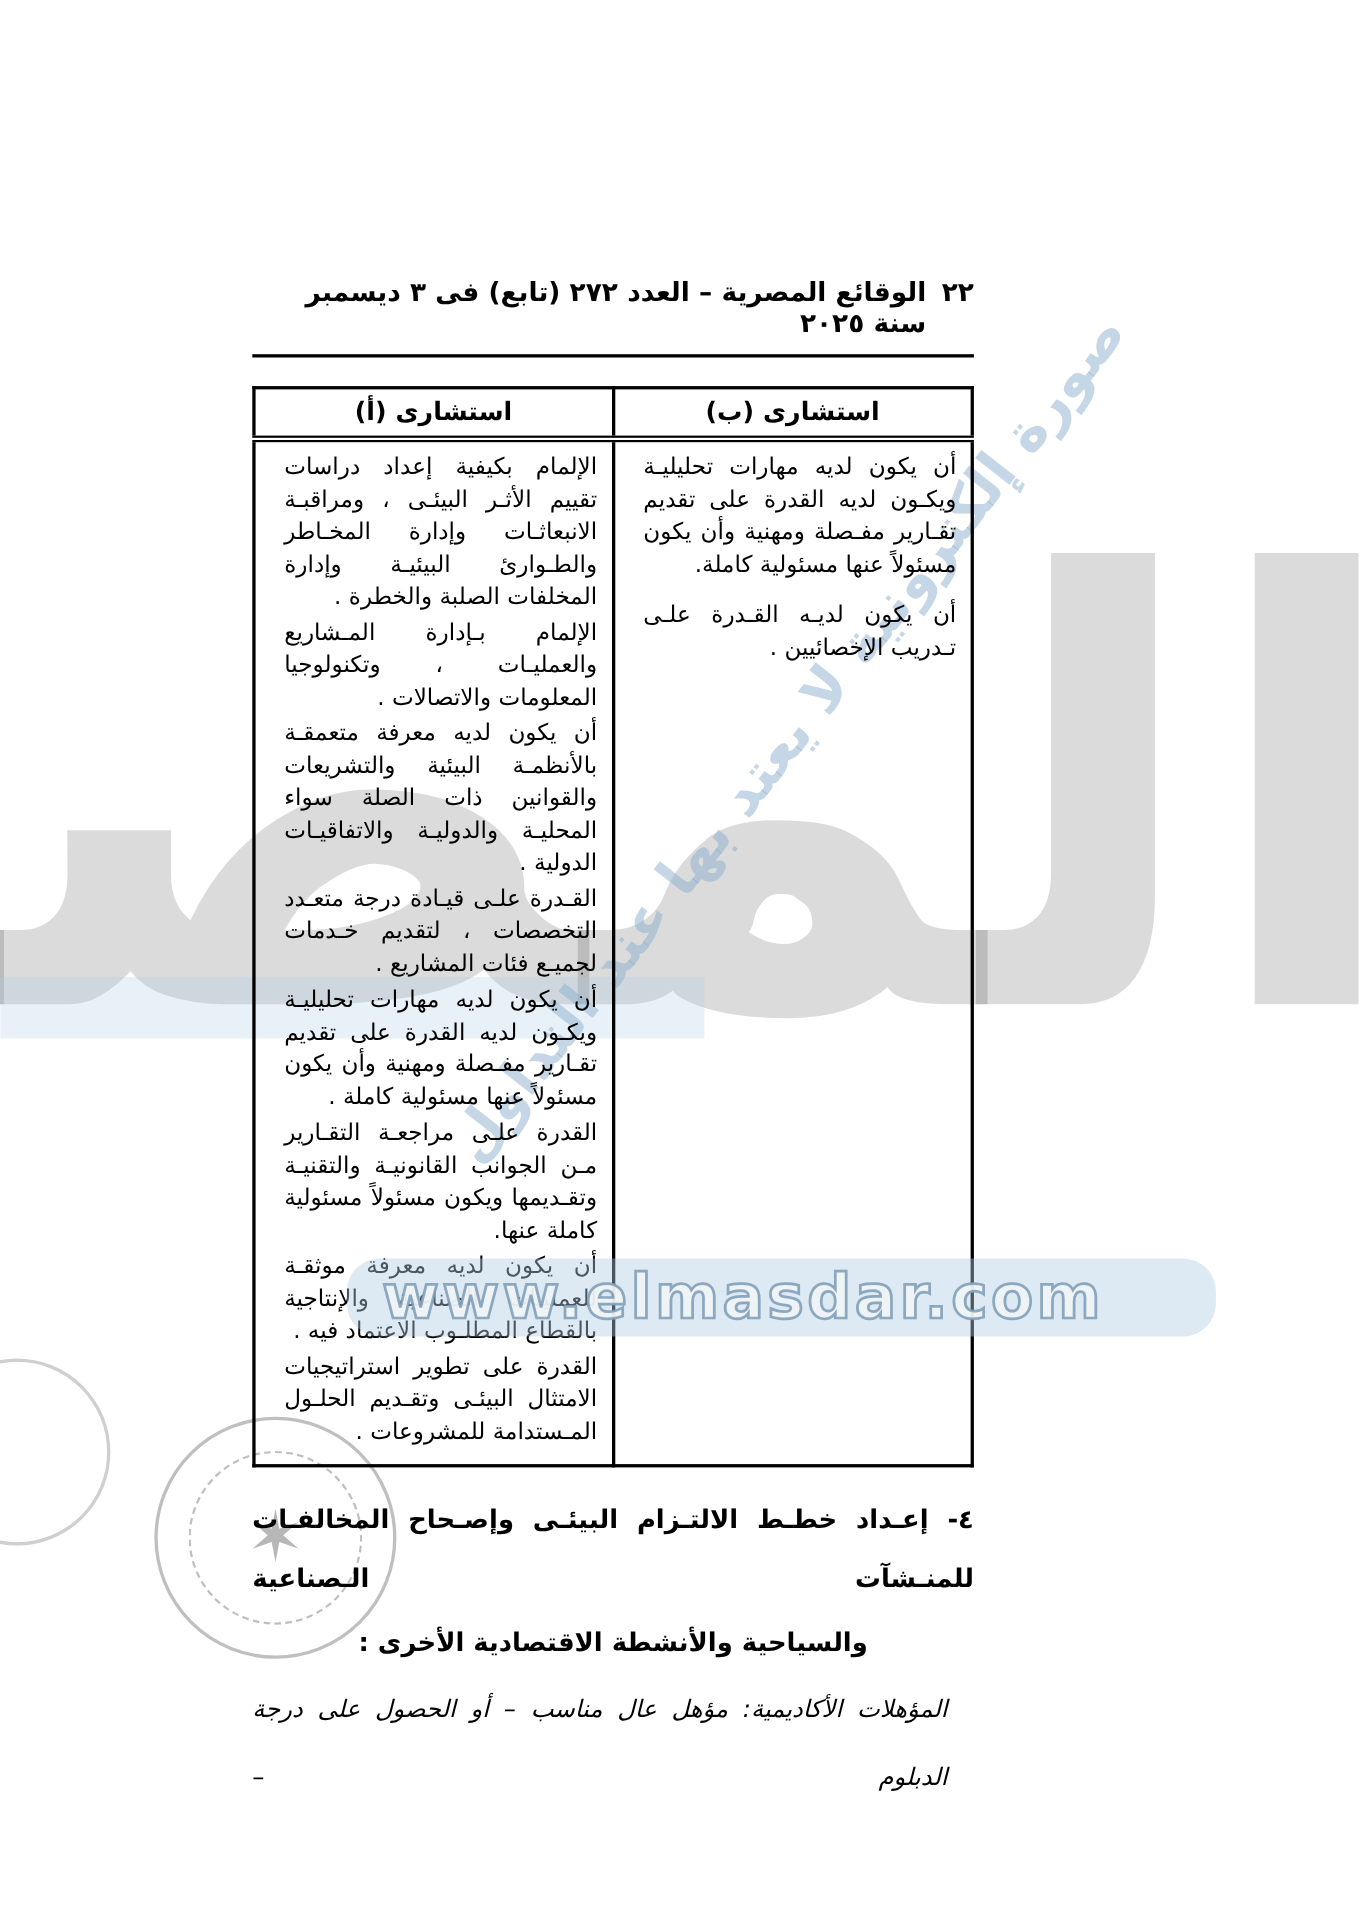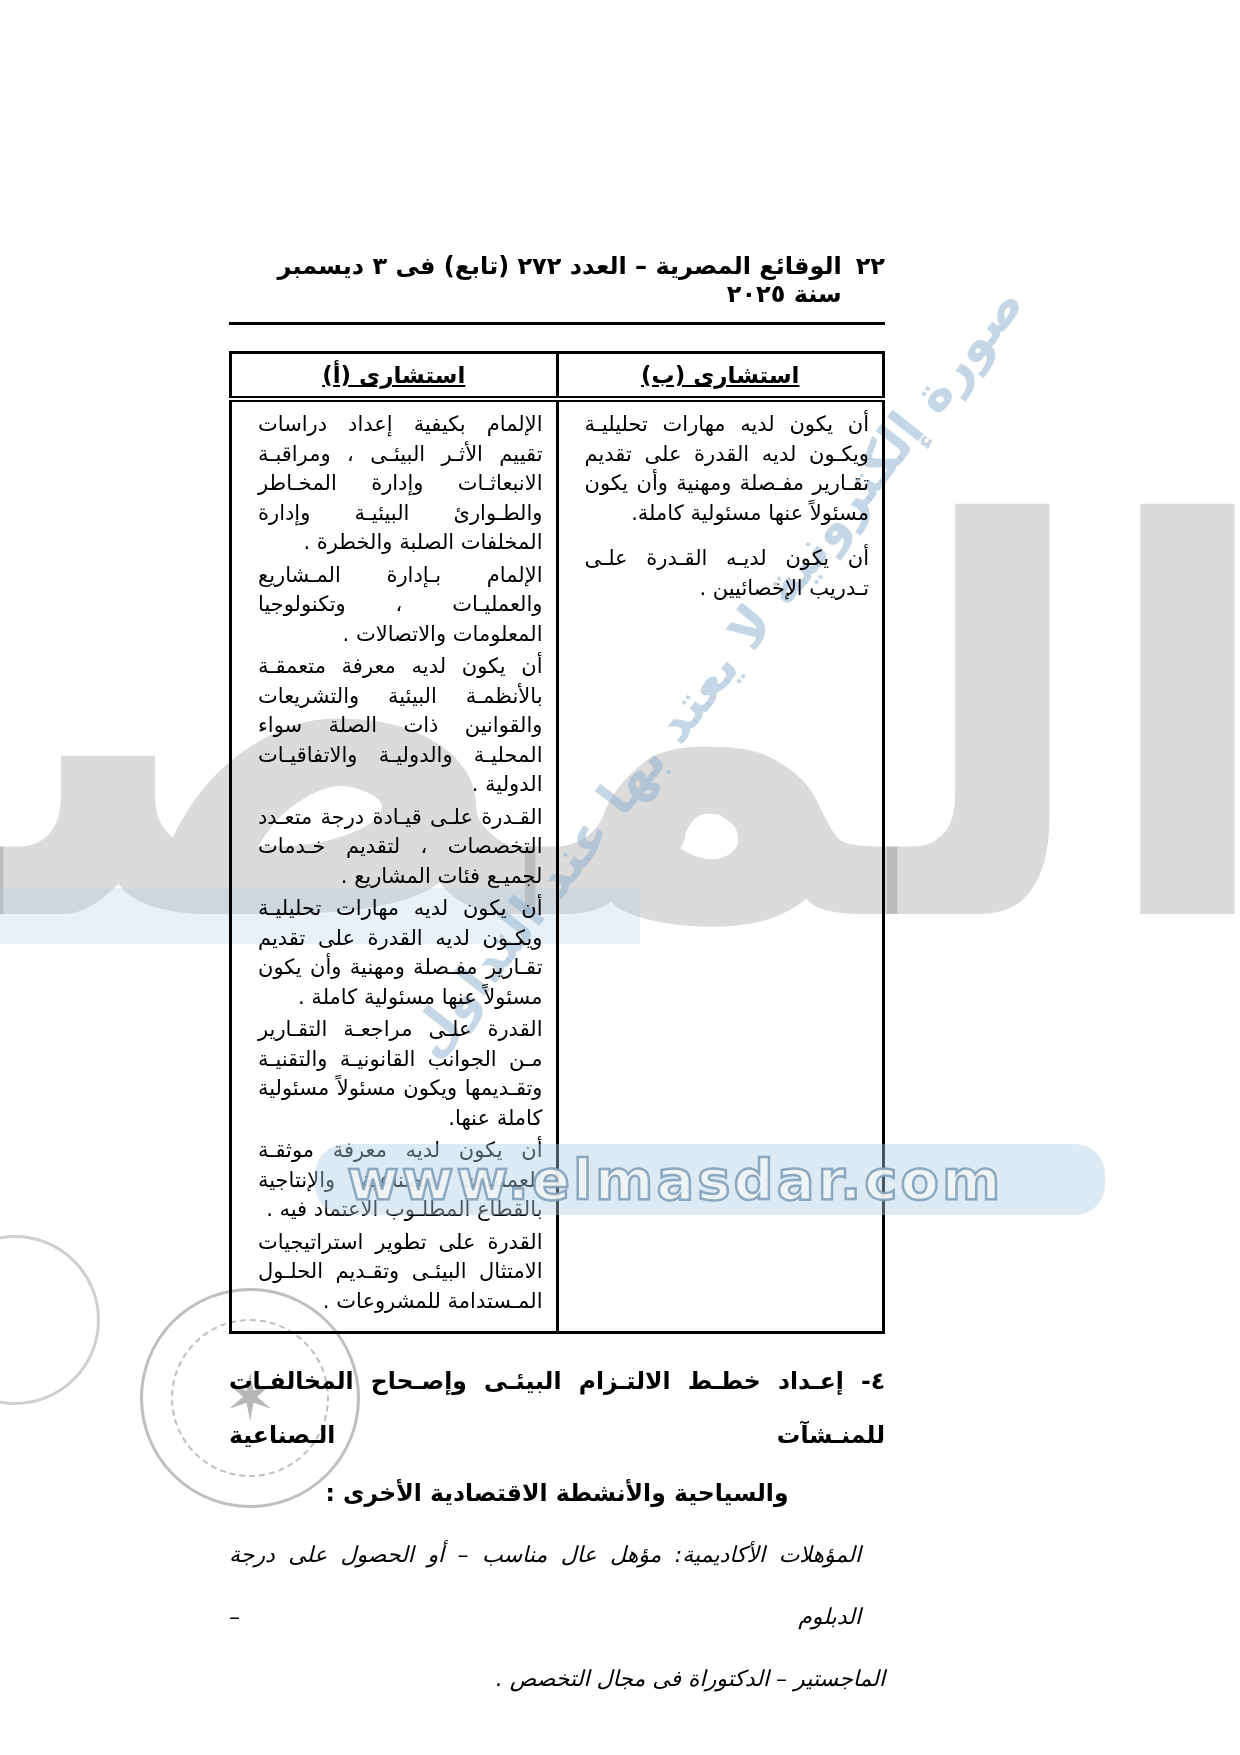--- a/index.html
+++ b/index.html
@@ -110,21 +110,20 @@
     border:3px solid #000;
   }
   .qual-table th{
     border:3px solid #000;
     border-bottom:6px double #000;
     font-size:23px; font-weight:bold;
     padding:8px 12px;
     width:50%;
     text-align:center;
     background:transparent;
-    text-decoration:underline;
   }
   .qual-table td{
     border:3px solid #000;
     vertical-align:top;
     padding:8px 13px 12px 13px;
     font-size:21px;
     line-height:29.5px;
     text-align:justify;
     text-align-last:right;
     background:transparent;
@@ -212,17 +211,16 @@
       </tbody>
     </table>
 
     <div class="section-heading">
       <div class="l1">٤- إعـداد خطـط الالتـزام البيئـى وإصـحاح المخالفـات للمنـشآت الـصناعية</div>
       <div class="l2">والسياحية والأنشطة الاقتصادية الأخرى :</div>
     </div>
 
     <div class="section-body">
       <div class="l1">المؤهلات الأكاديمية: مؤهل عال مناسب – أو الحصول على درجة الدبلوم –</div>
-      <div class="l2">الماجستير – الدكتوراة فى مجال التخصص .</div>
     </div>
 
   </div>
 </div>
 
 </body></html>

